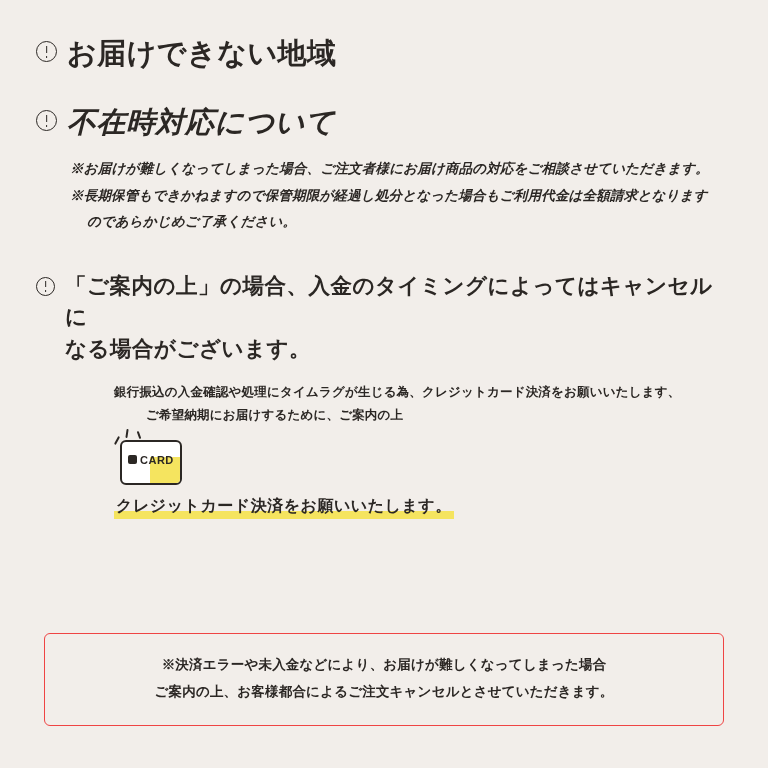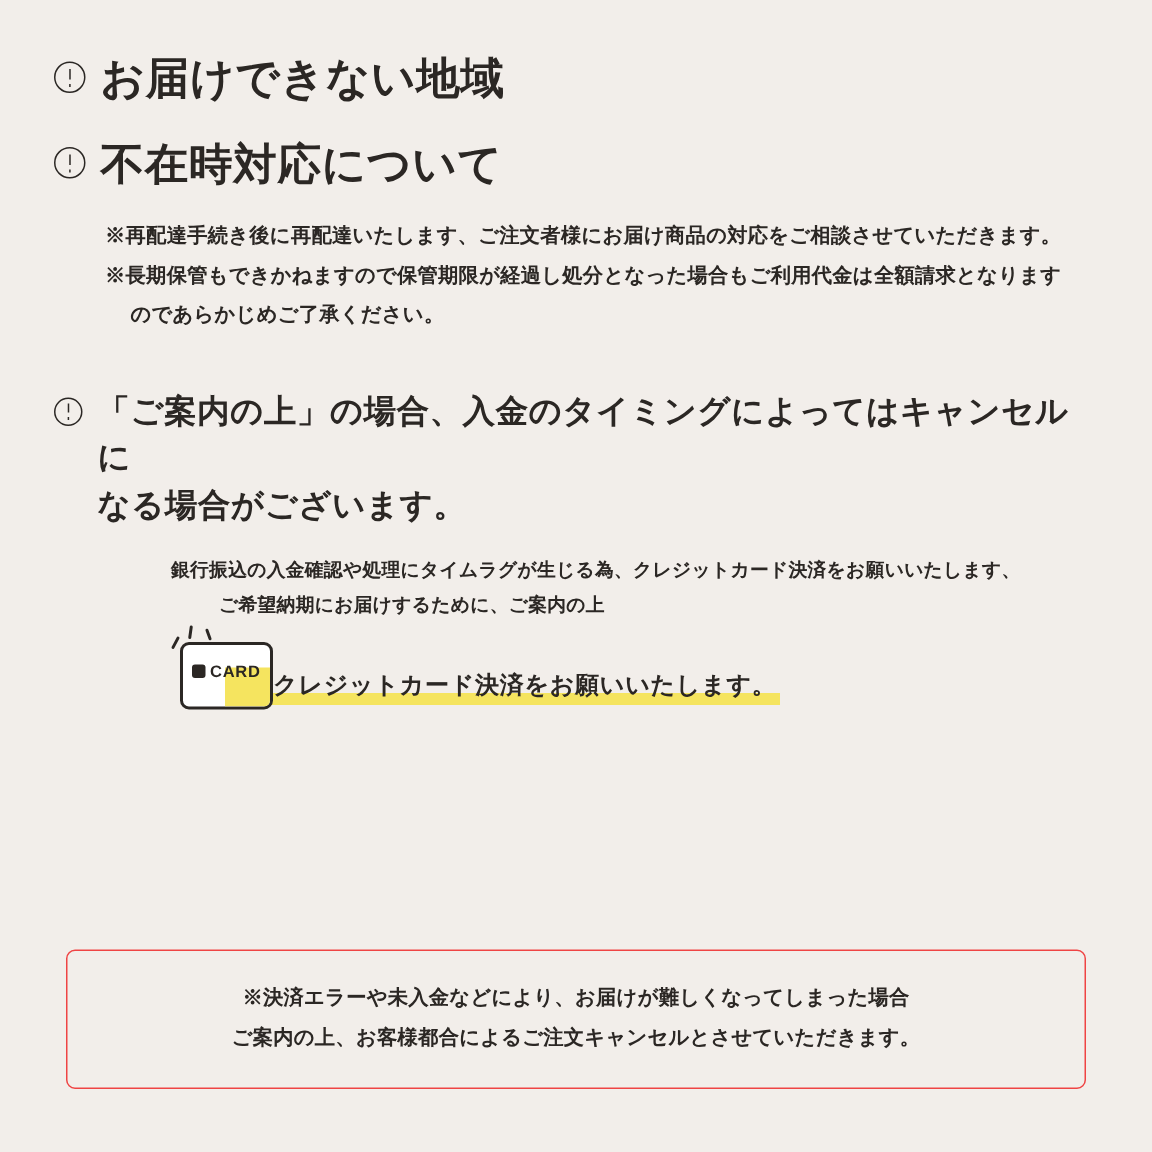--- a/index.html
+++ b/index.html
@@ -86,21 +86,21 @@
     justify-content: center;
     gap: 82px;
   }
   .region-item {
     font-size: 20px;
     font-weight: 600;
     letter-spacing: 1px;
   }
 
   
-  .sec2 { margin-top: 18px; }
+  .sec2 { margin-top: 30px; font-style: italic; }
   .body-block {
     margin: 14px 0 0 34px;
     font-size: 13.5px;
     line-height: 1.95;
     letter-spacing: 0.2px;
     font-weight: 600;
   }
   .body-block .ln { display: block; }
   .body-block .ln.indent { padding-left: 17px; }
 
@@ -112,22 +112,24 @@
     margin: 16px 0 0 78px;
     font-size: 12.5px;
     font-weight: 600;
     line-height: 1.9;
     letter-spacing: 0.2px;
   }
   .note-lines .ln2 { display: block; padding-left: 32px; }
 
   .cc-row {
     display: flex;
-    align-items: flex-end;
+    align-items: flex-start;
     margin: 2px 0 0 78px;
+    gap: 14px;
+    flex-direction: column;
   }
   .card-icon {
     position: relative;
     width: 66px;
     height: 52px;
     flex: 0 0 auto;
   }
   .card-body {
     position: absolute;
     left: 6px;
@@ -212,21 +214,21 @@
       <span class="head-text">お届けできない地域</span>
     </div>
   </div>
 
   <div class="sec2">
     <div class="sec-head">
       <span class="excl-icon"></span>
       <span class="head-text">不在時対応について</span>
     </div>
     <div class="body-block">
-      <span class="ln">※再配達手続き後に再配達いたします、ご注文者様にお届け商品の対応をご相談させていただきます。</span>
+      <span class="ln">※お届けが難しくなってしまった場合、ご注文者様にお届け商品の対応をご相談させていただきます。</span>
       <span class="ln">※長期保管もできかねますので保管期限が経過し処分となった場合もご利用代金は全額請求となります</span>
       <span class="ln indent">のであらかじめご了承ください。</span>
     </div>
   </div>
 
   <div class="sec3">
     <div class="sec-head">
       <span class="excl-icon sm"></span>
       <span class="head-text big">
         <span>「ご案内の上」の場合、入金のタイミングによってはキャンセルに</span><br>

